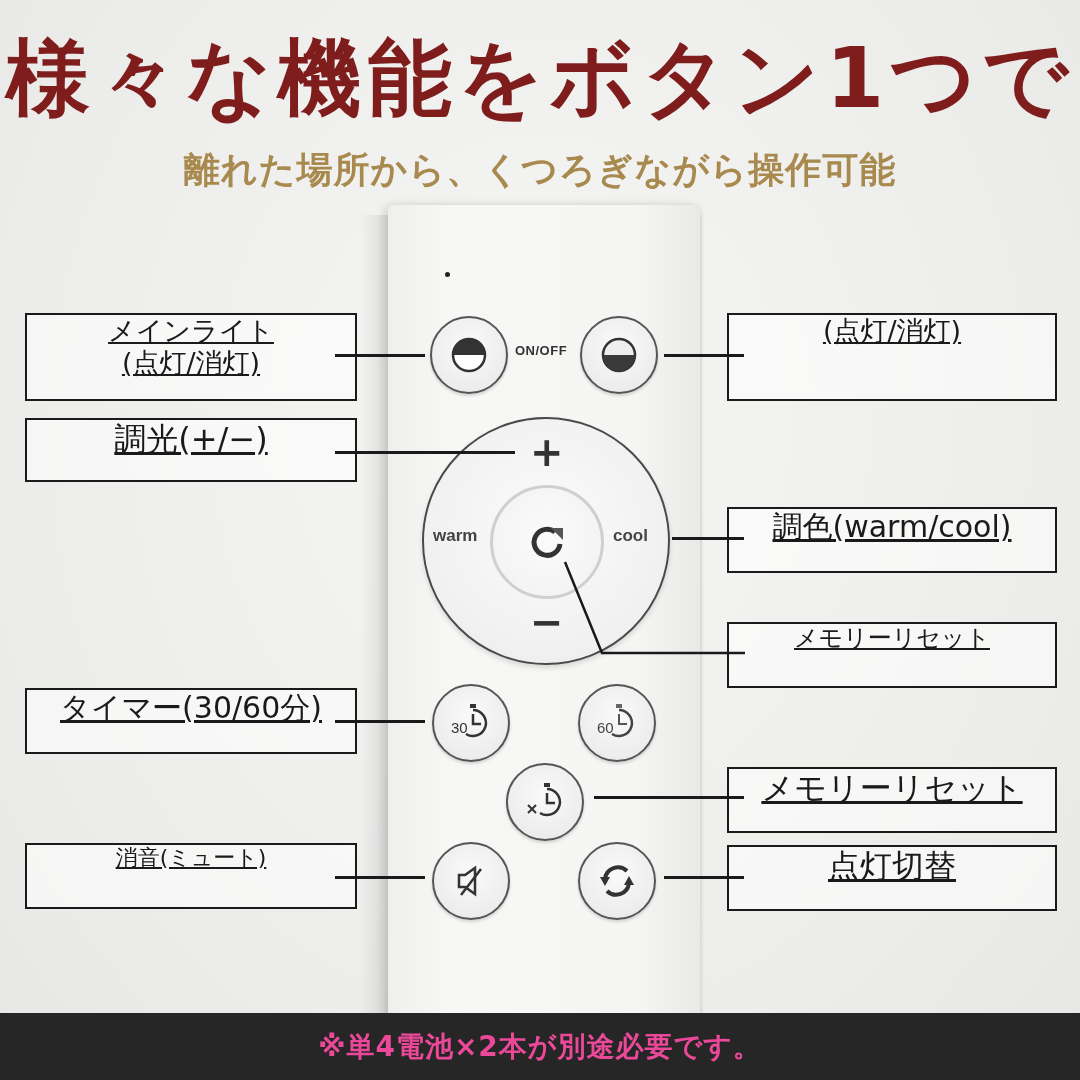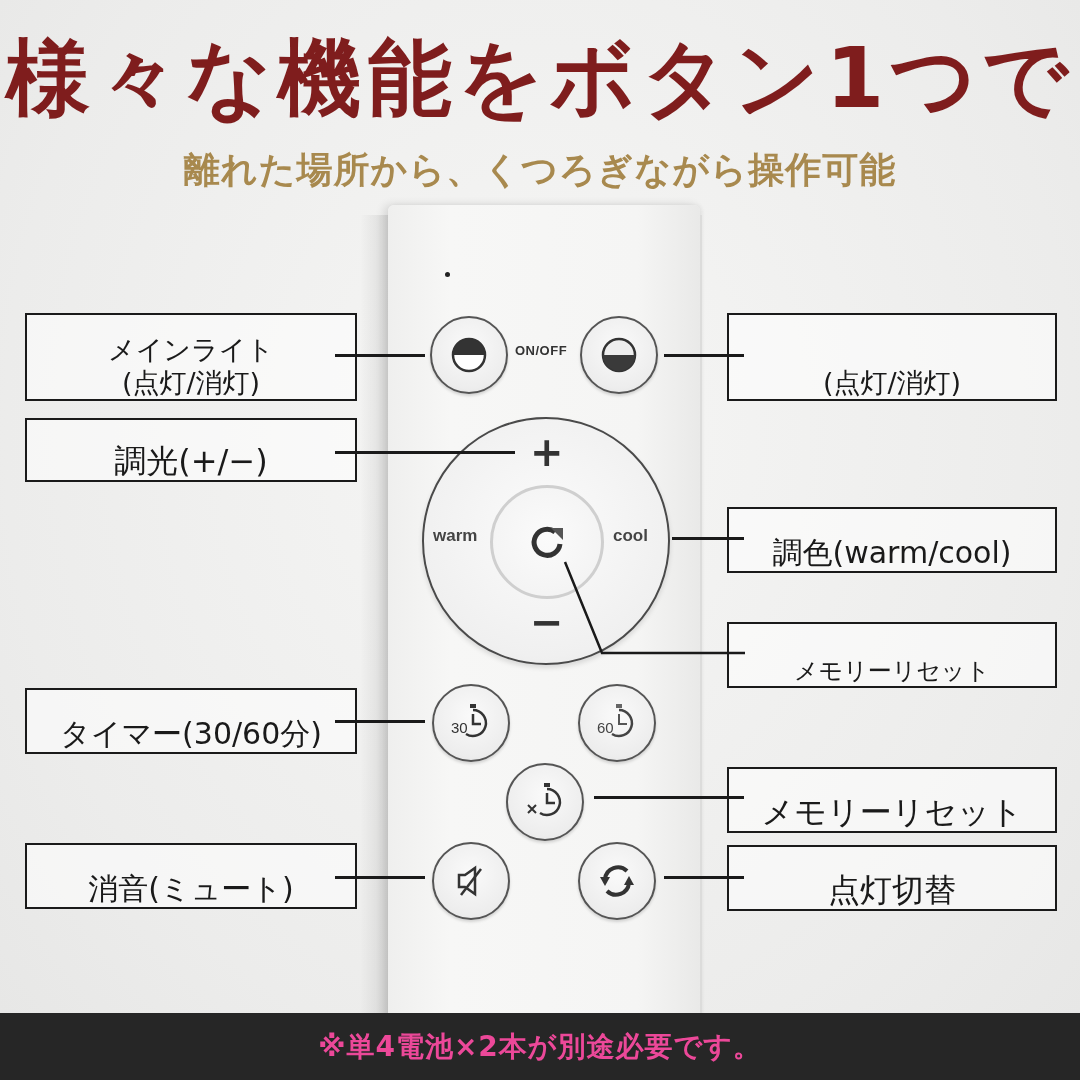--- a/index.html
+++ b/index.html
@@ -73,22 +73,22 @@
     font-family:"Liberation Sans",sans-serif; cursor:pointer;
   }
   .dial-sign {
     position:absolute; font-size:40px; font-weight:bold; color:#333;
     line-height:40px; cursor:pointer;
   }
   
   .callout {
     position:absolute; border:2.5px solid #1a1a1a;
     background:rgba(255,255,255,0.55);
-    display:flex; flex-direction:column; align-items:center; justify-content:flex-end;
-    color:#1a1a1a; text-align:center;
+    display:flex; flex-direction:column; align-items:center; justify-content:flex-start;
+    color:#1a1a1a; text-align:center;text-decoration:underline;
   }
   .callout span { display:block; line-height:1.2; }
   .leader {
     position:absolute; background:#1a1a1a; height:2.5px;
   }
   .footer {
     position:absolute; left:0; top:1013px; width:1080px; height:67px;
     background:#262626;
     display:flex; align-items:center; justify-content:center;
   }
@@ -175,31 +175,31 @@
   </svg>
 </div>
 
 <div class="callout" style="left:25px;top:313px;width:328px;height:84px;">
   <span style="font-size:27px;">メインライト</span>
   <span style="font-size:27px;">(点灯/消灯)</span>
 </div>
 <div class="leader" style="left:335px;top:354px;width:90px;"></div>
 
 <div class="callout" style="left:25px;top:418px;width:328px;height:60px;">
-  <span style="font-size:32px;margin-top:25px;">調光(+/−)</span>
+  <span style="font-size:32px;">調光(+/−)</span>
 </div>
 <div class="leader" style="left:335px;top:451px;width:180px;"></div>
 
 <div class="callout" style="left:25px;top:688px;width:328px;height:62px;">
   <span style="font-size:30px;">タイマー(30/60分)</span>
 </div>
 <div class="leader" style="left:335px;top:720px;width:90px;"></div>
 
 <div class="callout" style="left:25px;top:843px;width:328px;height:62px;">
-  <span style="font-size:30px;">消音(ミュート)</span>
+  <span style="font-size:22px;">消音(ミュート)</span>
 </div>
 <div class="leader" style="left:335px;top:876px;width:90px;"></div>
 
 <div class="callout" style="left:727px;top:313px;width:326px;height:84px;">
   <span style="font-size:27px;">(点灯/消灯)</span>
 </div>
 <div class="leader" style="left:664px;top:354px;width:80px;"></div>
 
 <div class="callout" style="left:727px;top:507px;width:326px;height:62px;">
   <span style="font-size:30px;">調色(warm/cool)</span>

